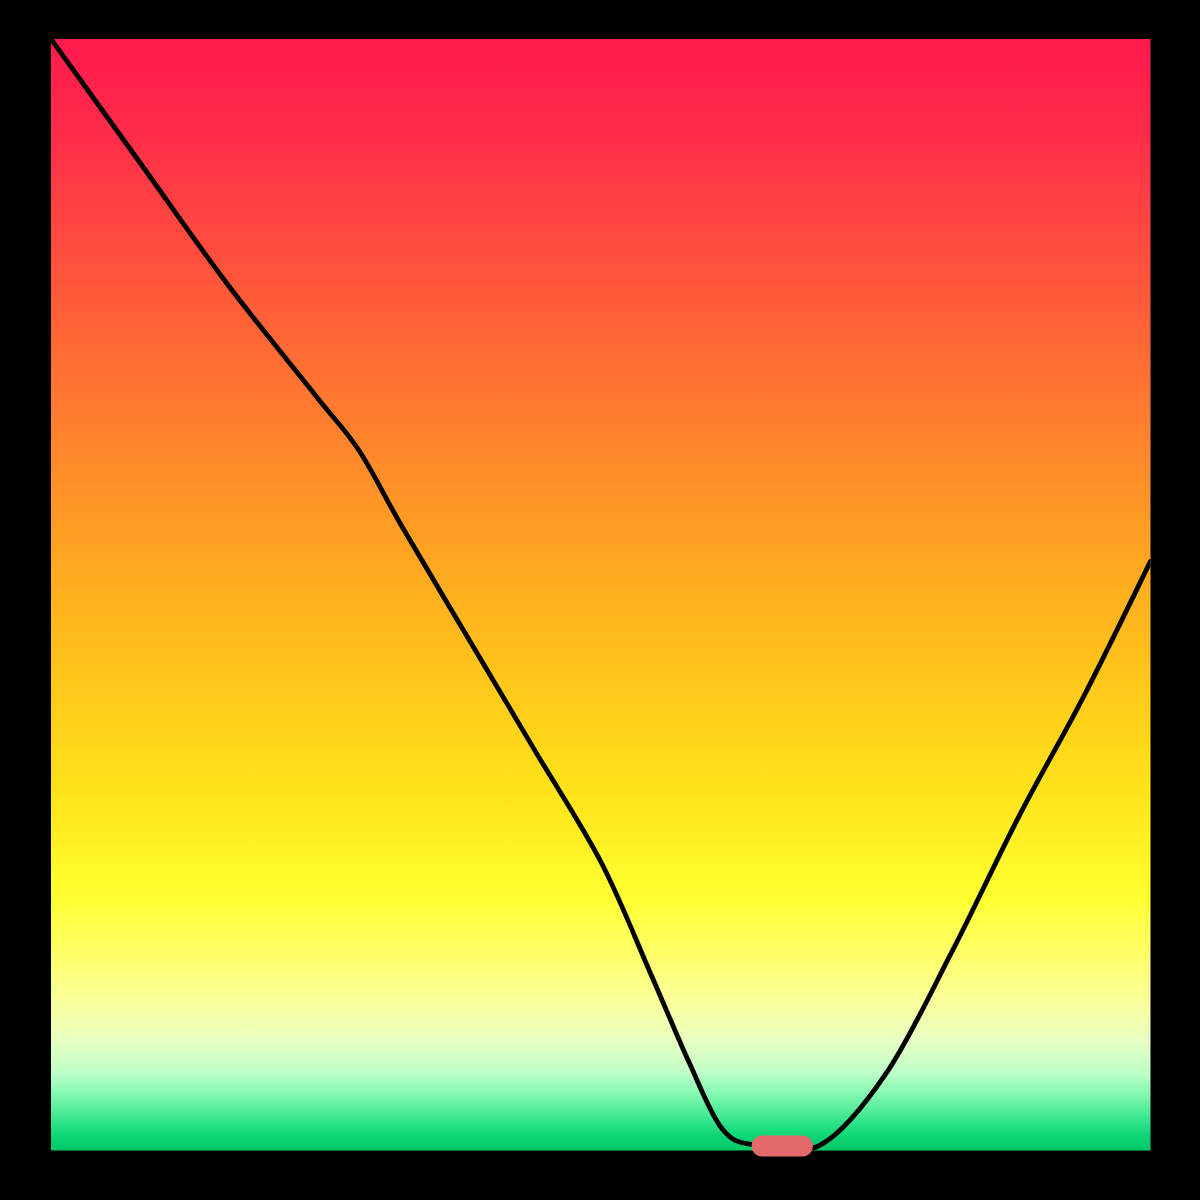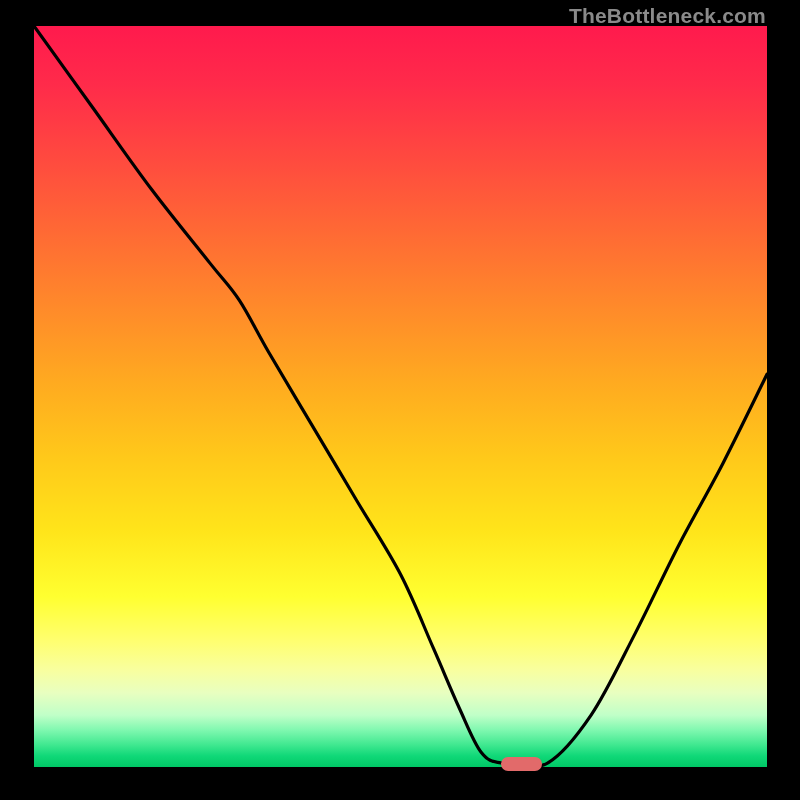--- a/index.html
+++ b/index.html
@@ -72,15 +72,14 @@
 <div class="container">
 
   <div class="plot-area"></div>
 
   <svg class="curve" viewBox="0 0 733 741" preserveAspectRatio="none">
     <path id="curve-path" d="M 0.00 0.00 C 9.77 13.58, 39.09 54.34, 58.64 81.51 C 78.19 108.68, 97.73 137.08, 117.28 163.02 C 136.83 188.95, 161.26 218.59, 175.92 237.12 C 190.58 255.64, 195.47 259.35, 205.24 274.17 C 215.01 288.99, 222.34 305.04, 234.56 326.04 C 246.78 347.03, 263.88 375.44, 278.54 400.14 C 293.20 424.84, 307.86 449.54, 322.52 474.24 C 337.18 498.94, 353.67 523.64, 366.50 548.34 C 379.33 573.04, 389.71 600.21, 399.49 622.44 C 409.26 644.67, 417.20 664.43, 425.14 681.72 C 433.08 699.01, 439.80 716.92, 447.13 726.18 C 454.46 735.44, 458.13 735.44, 469.12 737.29 C 480.12 739.15, 498.44 745.32, 513.10 737.29 C 527.76 729.27, 542.42 710.74, 557.08 689.13 C 571.74 667.52, 586.40 636.02, 601.06 607.62 C 615.72 579.22, 630.38 547.10, 645.04 518.70 C 659.70 490.29, 674.36 465.60, 689.02 437.19 C 703.68 408.79, 725.67 363.09, 733.00 348.27" fill="none" stroke="#000000" stroke-width="3.2" stroke-linecap="round" stroke-linejoin="round"></path>
   </svg>
 
   <div id="marker" class="marker" style="left: 501.288px; top: 757.367px; width: 40.315px; height: 13.338px; background: rgb(226, 106, 106);"></div>
 
-  <div class="watermark">TheBottleneck.com</div>
 
 </div>
 
 </body></html>

